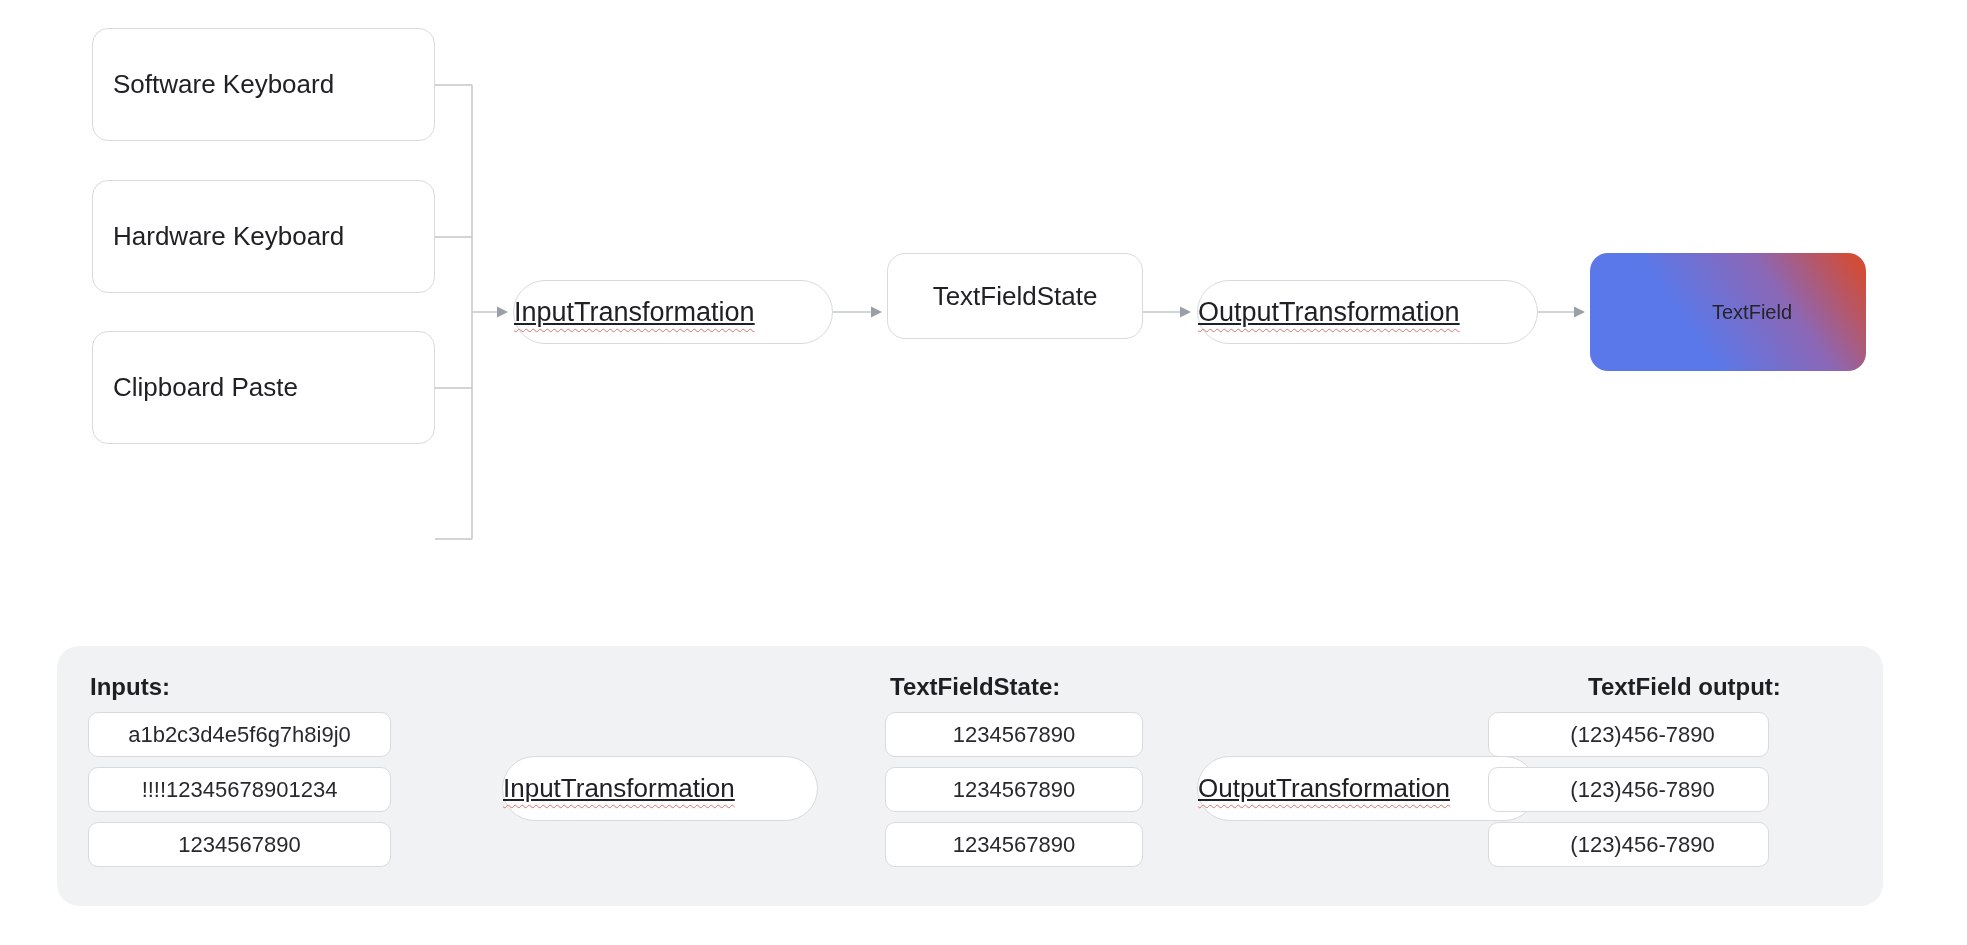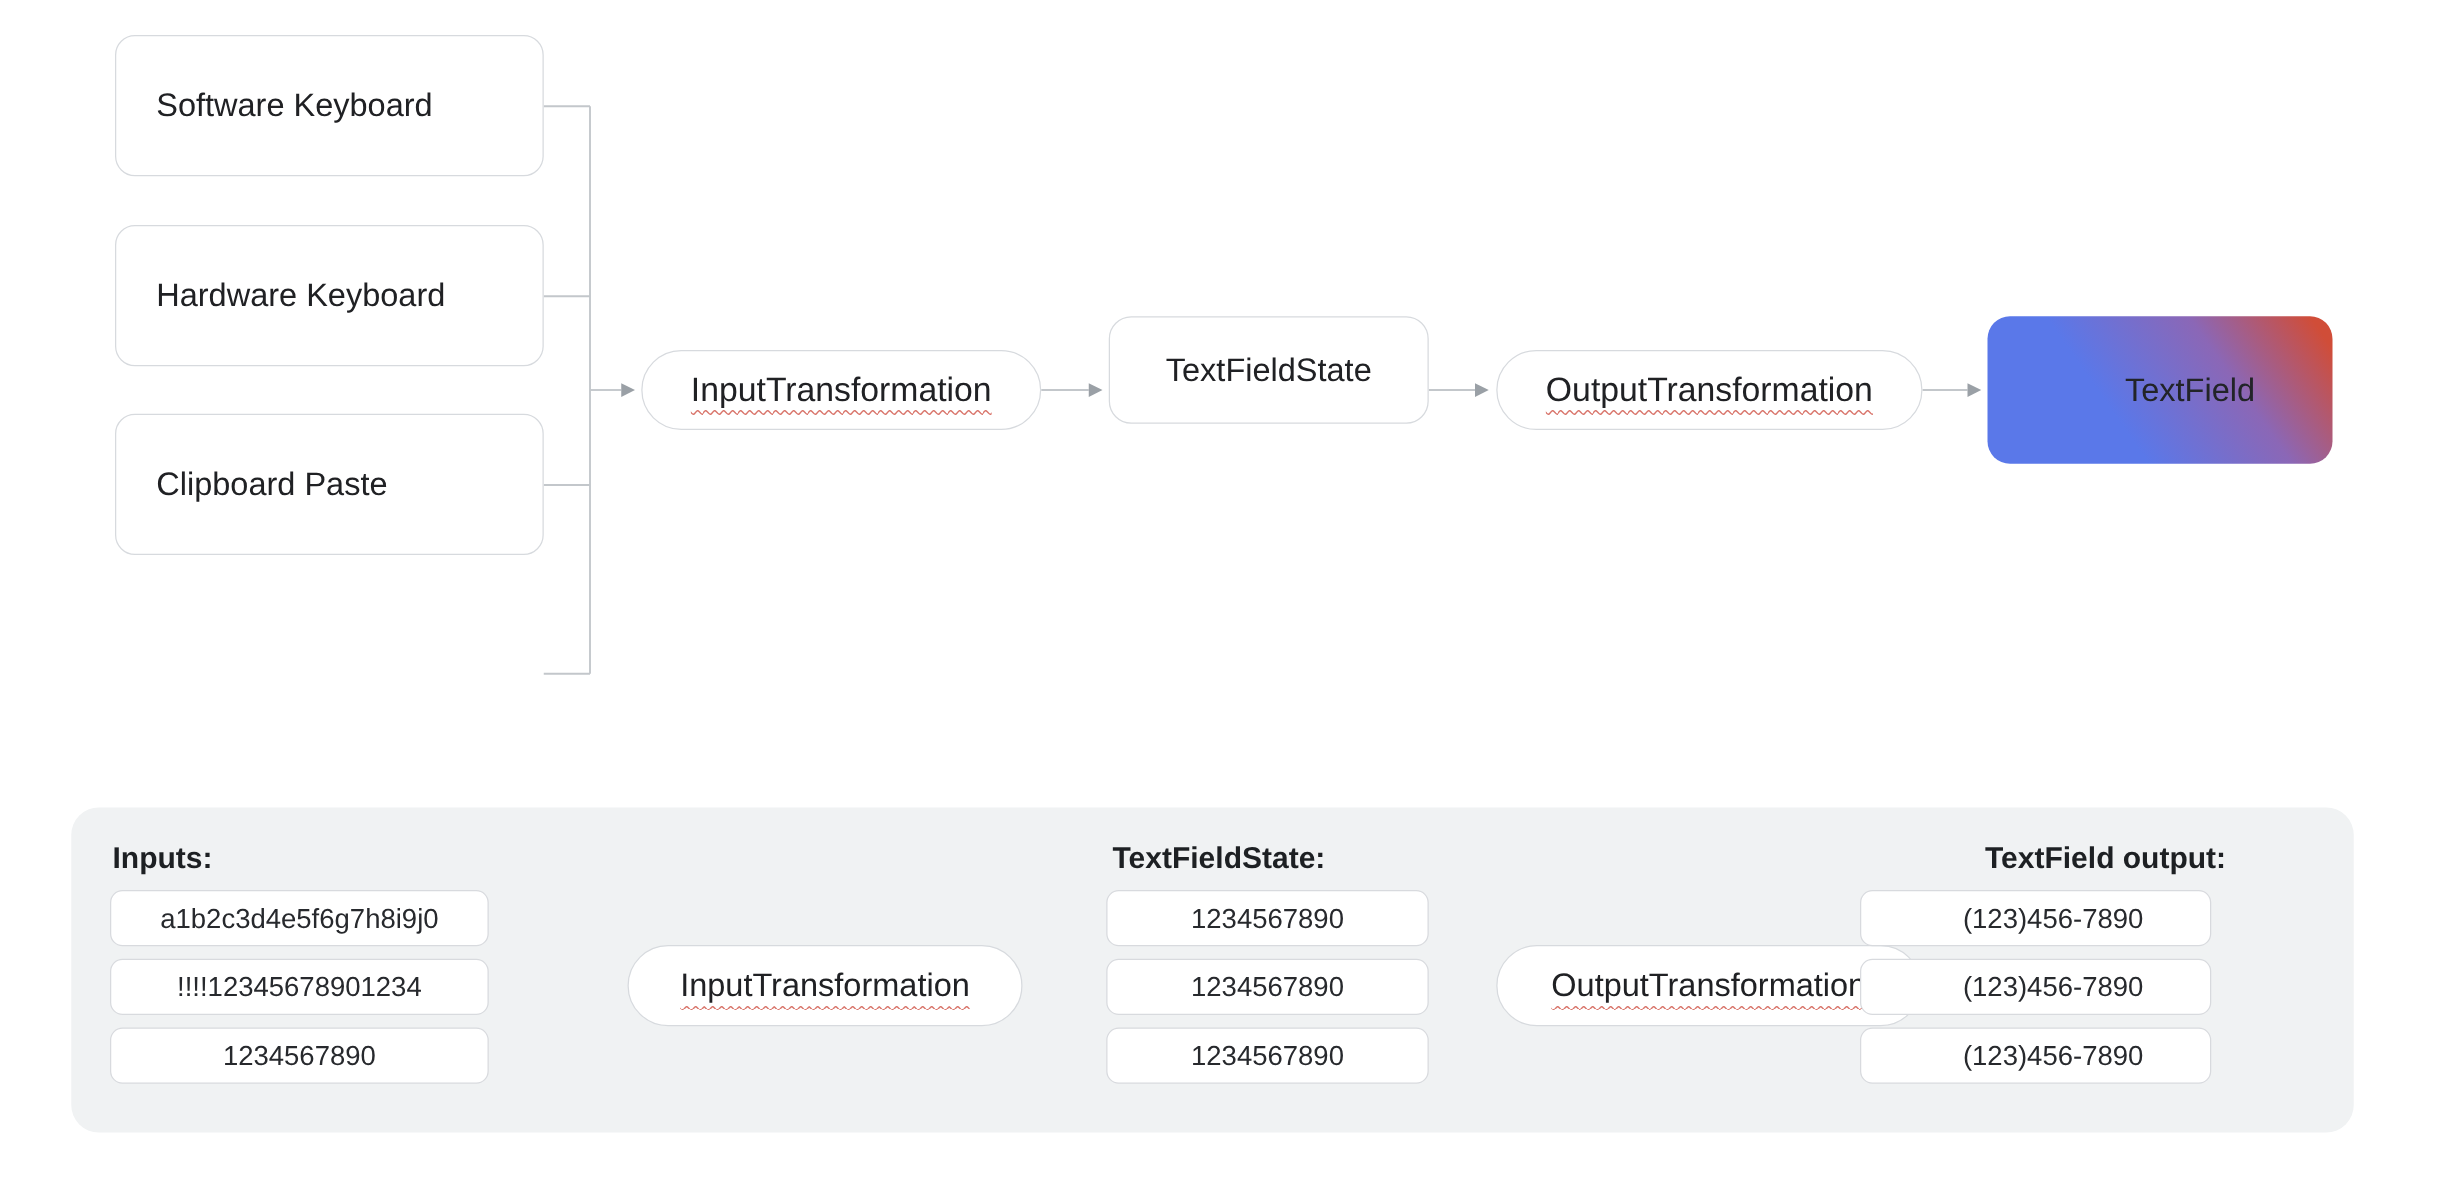--- a/index.html
+++ b/index.html
@@ -28,40 +28,40 @@
     color: #202124;
     display: flex;
     align-items: center;
   }
   .src-box {
     left: 92px;
     width: 343px;
     height: 113px;
     border-radius: 16px;
     font-size: 26px;
-    padding-left: 32px;
+    padding-left: 20px;
     justify-content: flex-start;
   }
   .pill {
     border-radius: 40px;
-    justify-content: center;
     font-size: 27px;
+    text-decoration: underline;
   }
   .rect-node {
     border-radius: 18px;
     justify-content: center;
     font-size: 26px;
   }
   .grad-node {
     border: none;
     background: linear-gradient(55deg, #5a78e9 0%, #5a78e9 36%, #8b67b6 68%, #d04d38 95%);
     color: #222428;
     border-radius: 18px;
     justify-content: center;
-    font-size: 26px;
+    font-size: 20px;
     padding-left: 48px;
   }
   .squiggle {
     text-decoration: underline;
     text-decoration-style: wavy;
     text-decoration-color: #d9756b;
     text-decoration-thickness: 1px;
     text-underline-offset: 7px;
   }
   .panel {

